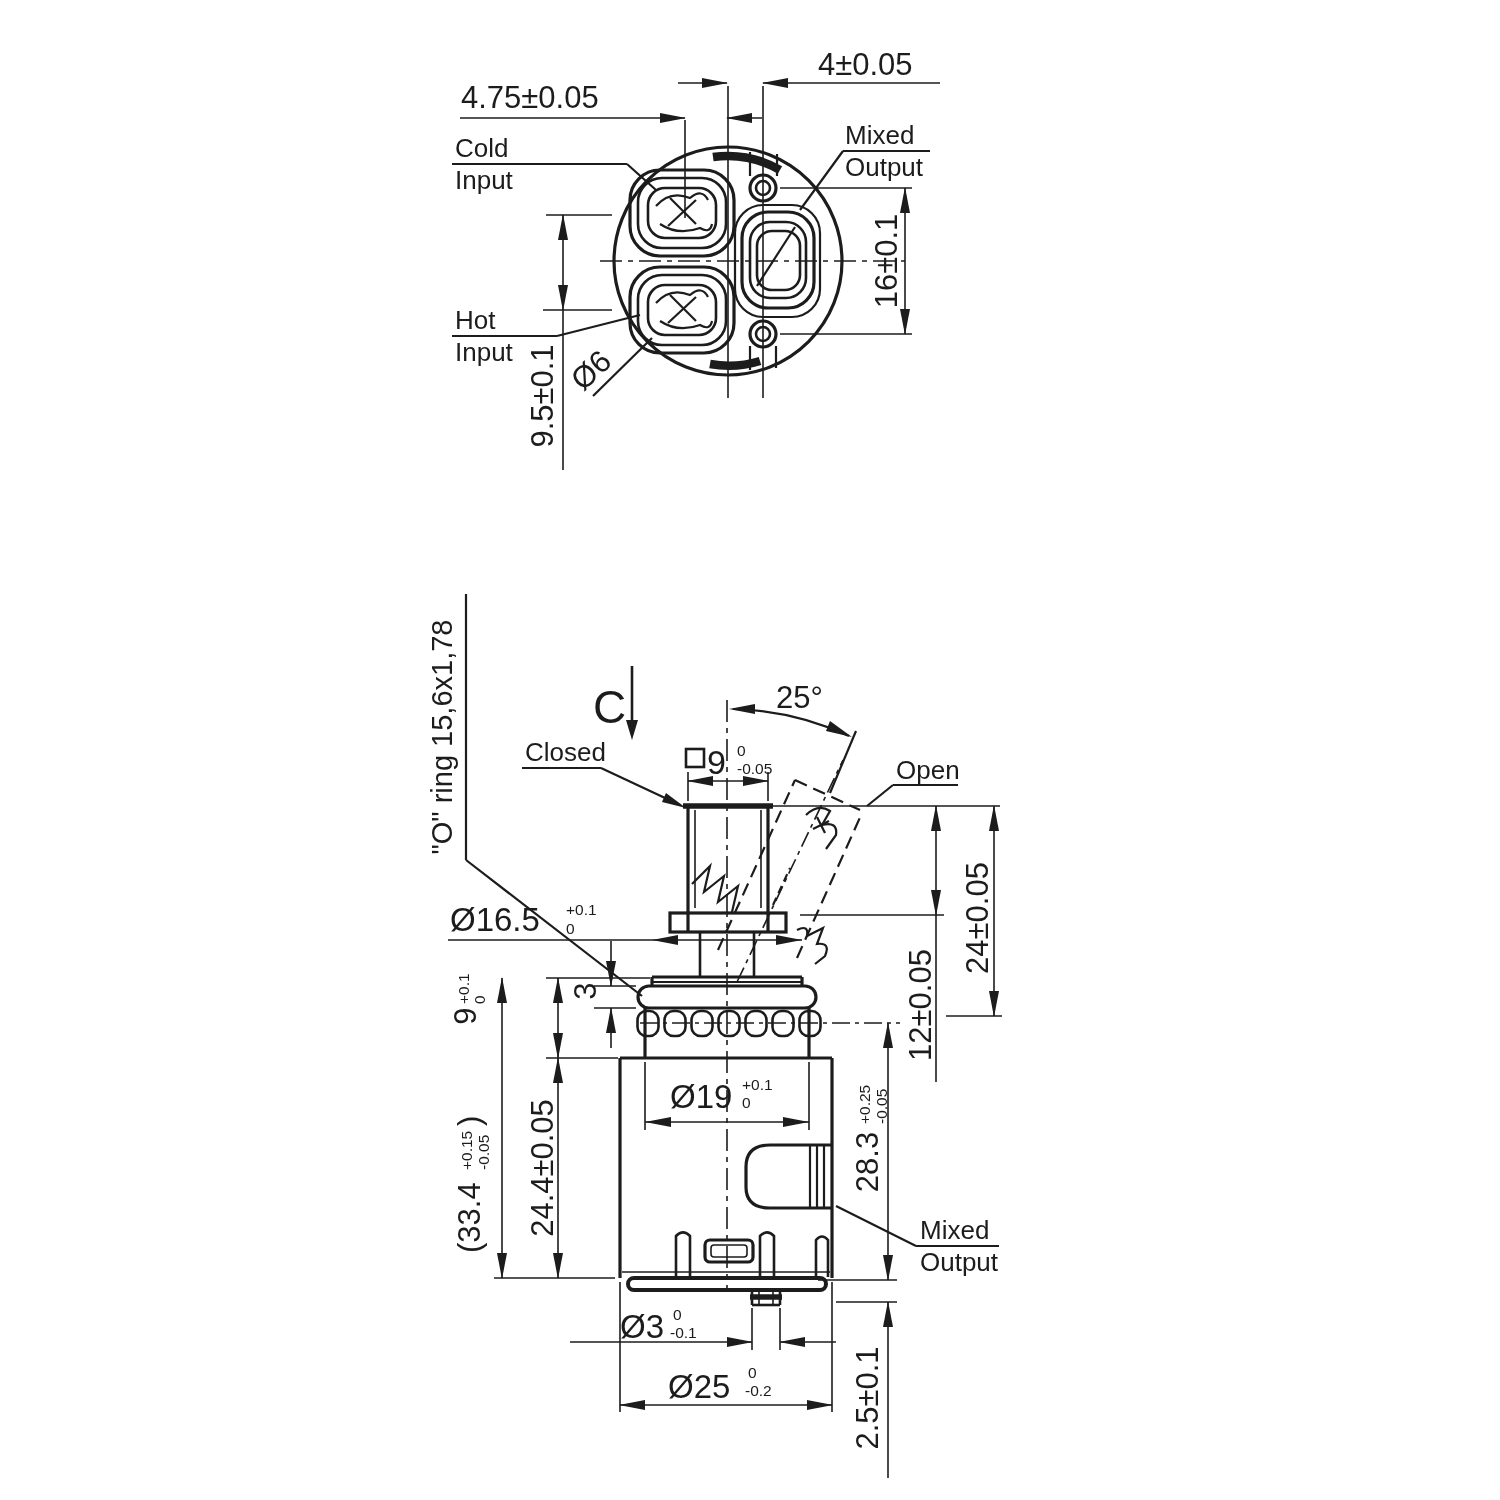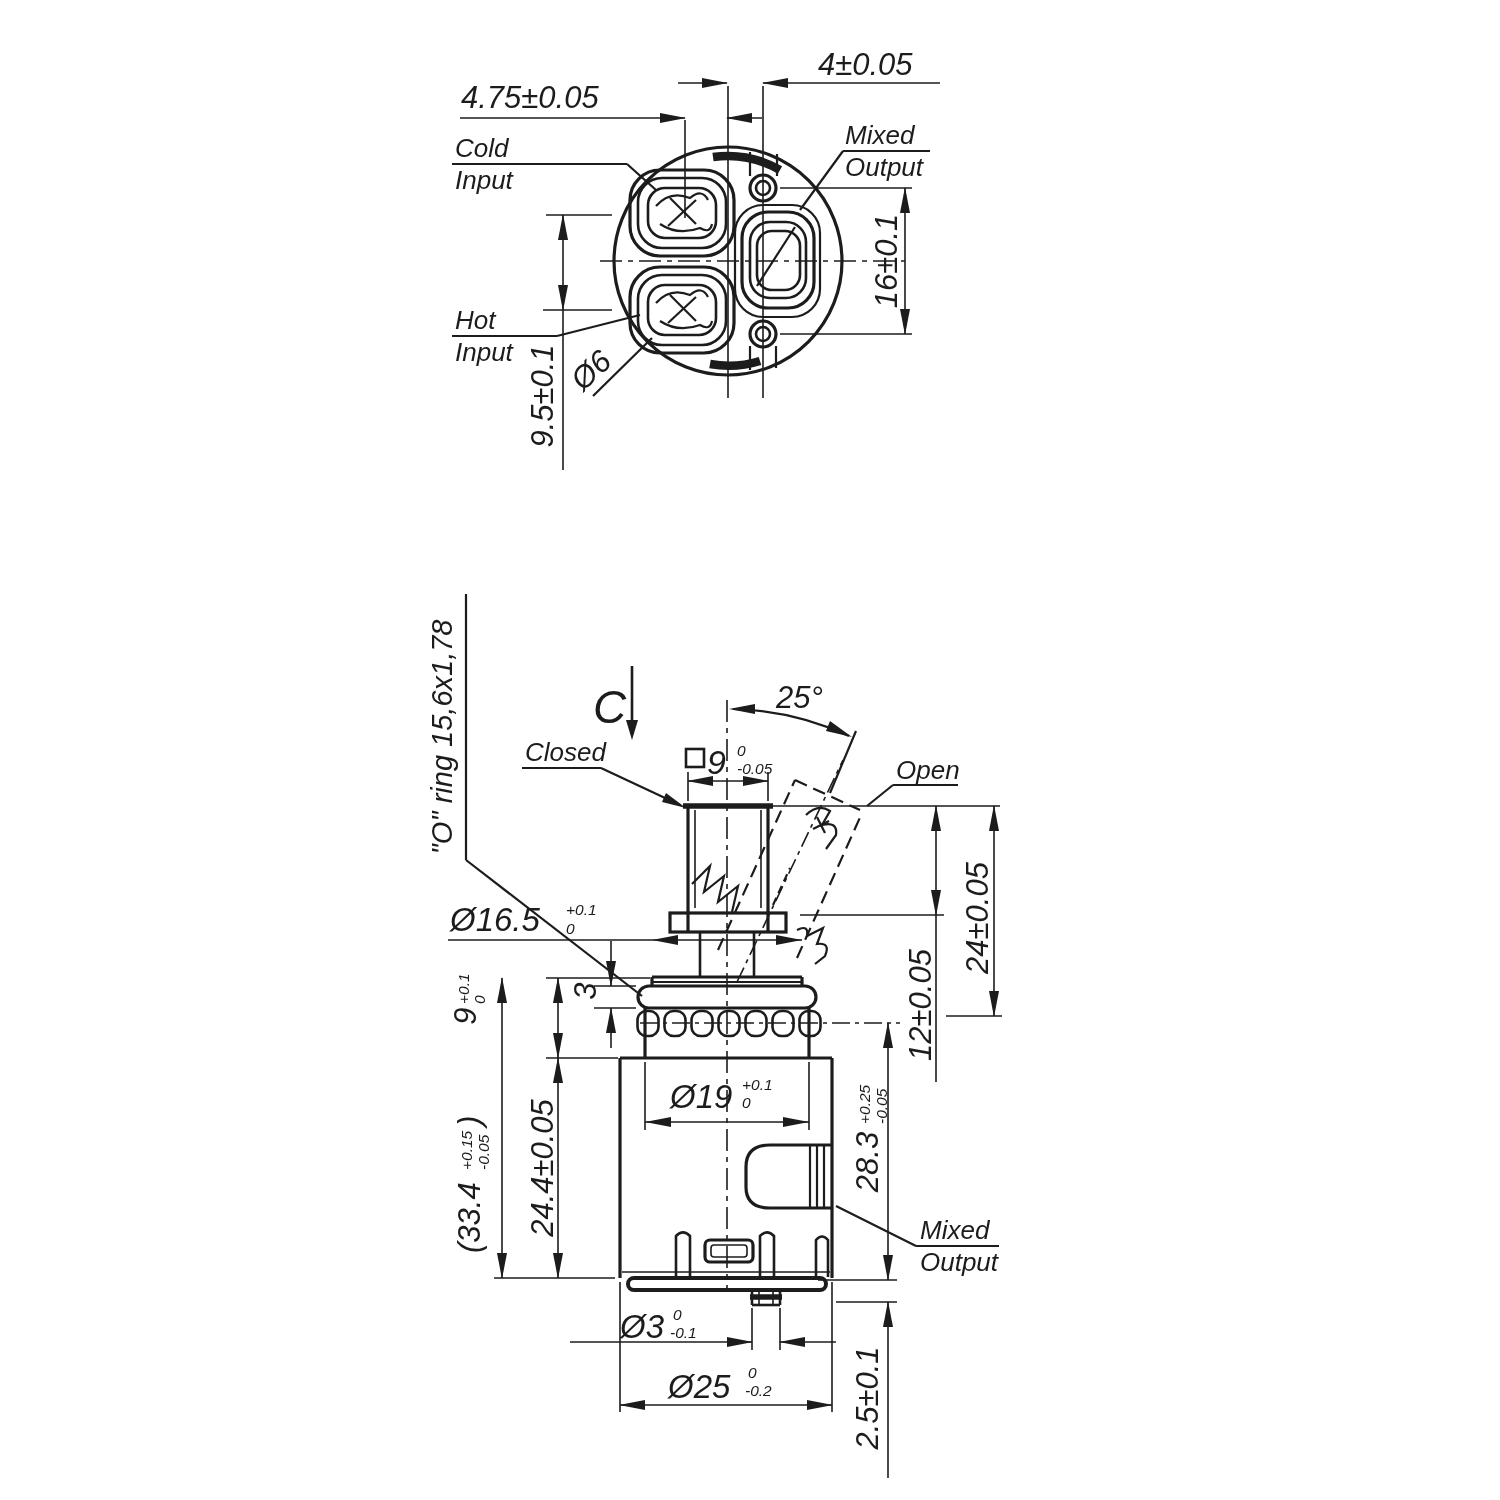--- a/index.html
+++ b/index.html
@@ -1,16 +1,16 @@
 <!DOCTYPE html>
 <html><head>
 <meta charset="utf-8">
 <style>
   html,body{margin:0;padding:0;background:#ffffff;}
-  .page{position:relative;width:1381px;height:1500px;background:#ffffff;overflow:hidden;font-style:italic;}
+  .page{position:relative;width:1381px;height:1500px;background:#ffffff;overflow:hidden;}
   svg{display:block;}
   svg *{vector-effect:none;}
   .ln{fill:none;stroke:#1c1c1c;}
   .s1{stroke-width:1.6;}
   .s2{stroke-width:2.2;}
   .s25{stroke-width:2.6;}
   .s3{stroke-width:3.2;}
   .s4{stroke-width:4;}
   .s5{stroke-width:5.5;}
   .s8{stroke-width:8.5;}

